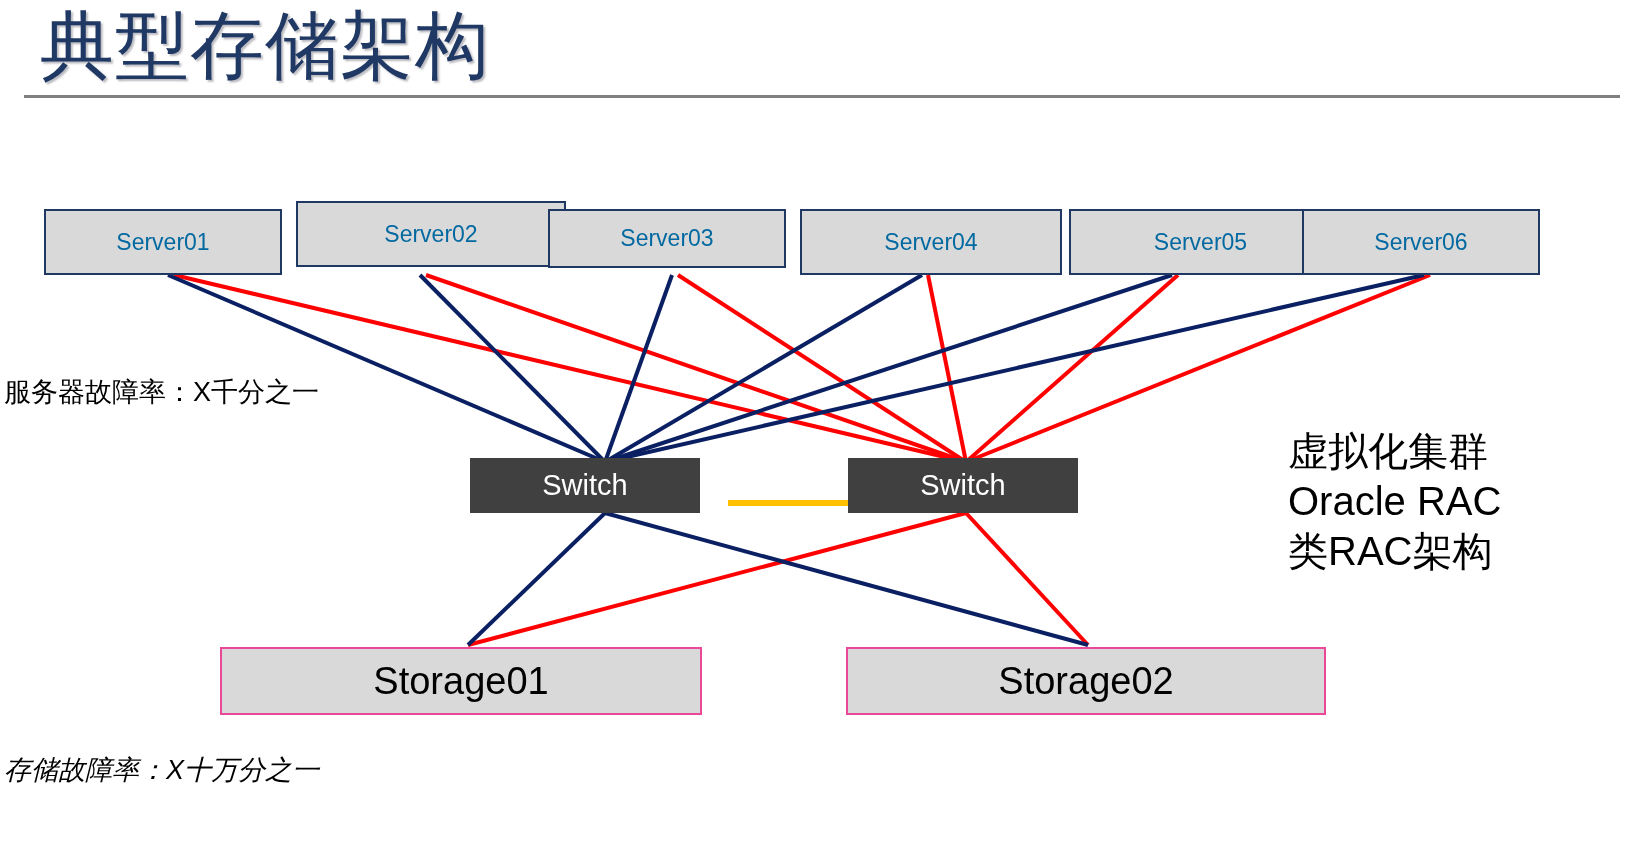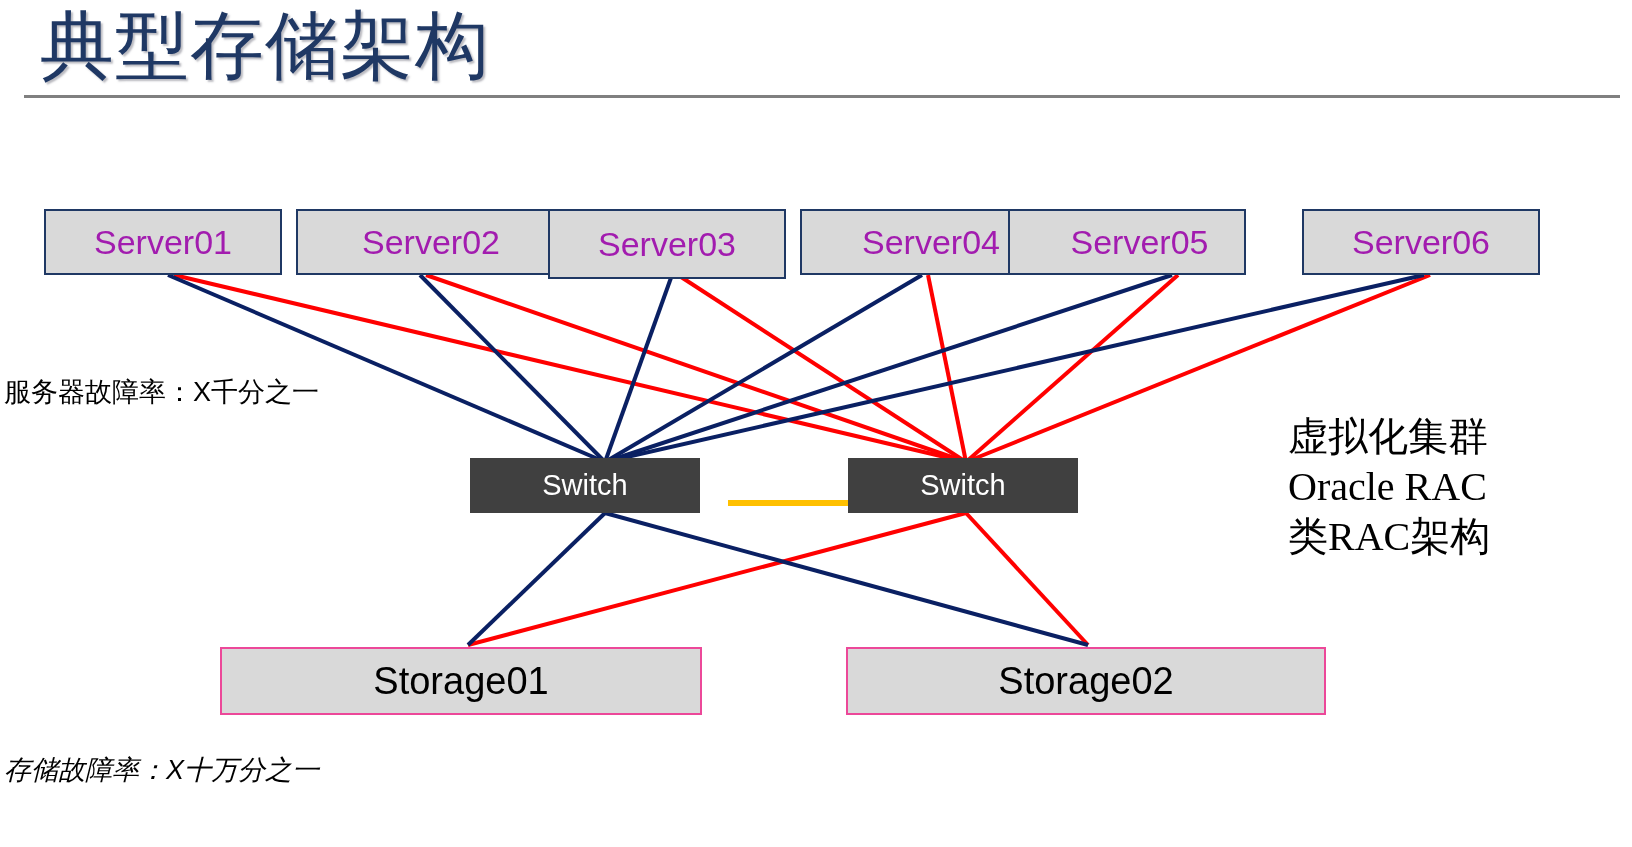--- a/index.html
+++ b/index.html
@@ -55,22 +55,22 @@
     box-sizing: border-box;
     display: flex;
     align-items: center;
     justify-content: center;
     text-align: center;
     white-space: nowrap;
   }
   .server-node {
     background: #D9D9D9;
     border: 2px solid #1F3864;
-    font-size: 34px;
-    color: #a21caf;
+    font-size: 23px;
+    color: #0369a1;
     height: 66px;
   }
   .switch-node {
     background: #404040;
     border: none;
     color: #FFFFFF;
     font-size: 29px;
     height: 55px;
   }
   .storage-node {
@@ -84,26 +84,25 @@
   
   .annotation {
     position: absolute;
     font-size: 27px;
     color: #000000;
     white-space: nowrap;
   }
   #right-note {
     position: absolute;
     left: 1288px;
-    top: 412px;
+    top: 426px;
     font-size: 40px;
     line-height: 50px;
     color: #000000;
     white-space: nowrap;
-    font-family: Liberation Serif, serif;
   }
   #right-note div { display: block; }
 </style>
 </head>
 <body>
 
 <div id="slide">
 
   <div id="title-text">典型存储架构</div>
   <div id="title-rule"></div>
@@ -125,30 +124,30 @@
       <line x1="966" y1="513" x2="1088" y2="645" stroke="#FF0000" stroke-width="4" stroke-linecap="butt"></line>
       <line x1="605" y1="513" x2="468" y2="645" stroke="#0A2063" stroke-width="4" stroke-linecap="butt"></line>
       <line x1="605" y1="513" x2="1088" y2="645" stroke="#0A2063" stroke-width="4" stroke-linecap="butt"></line>
       <line x1="728" y1="503" x2="880" y2="503" stroke="#FFC000" stroke-width="6" stroke-linecap="butt"></line>
     </svg>
 
   <div id="nodes-layer">
       <div class="node server-node" style="left: 44px; top: 209px; width: 238px; height: 66px;">
         <span>Server01</span>
       </div>
-      <div class="node server-node" style="left: 296px; top: 209px; width: 270px; height: 66px;">
+      <div class="node server-node" style="left: 296px; top: 201px; width: 270px; height: 66px;">
         <span>Server02</span>
       </div>
-      <div class="node server-node" style="left: 548px; top: 209px; width: 238px; height: 70px;">
+      <div class="node server-node" style="left: 548px; top: 209px; width: 238px; height: 59px;">
         <span>Server03</span>
       </div>
       <div class="node server-node" style="left: 800px; top: 209px; width: 262px; height: 66px;">
         <span>Server04</span>
       </div>
-      <div class="node server-node" style="left: 1008px; top: 209px; width: 238px; height: 66px; padding-left: 25px;">
+      <div class="node server-node" style="left: 1069px; top: 209px; width: 238px; height: 66px; padding-left: 25px;">
         <span>Server05</span>
       </div>
       <div class="node server-node" style="left: 1302px; top: 209px; width: 238px; height: 66px;">
         <span>Server06</span>
       </div>
       <div class="node switch-node" style="left: 470px; top: 458px; width: 230px; height: 55px;">
         <span>Switch</span>
       </div>
       <div class="node switch-node" style="left: 848px; top: 458px; width: 230px; height: 55px;">
         <span>Switch</span>

